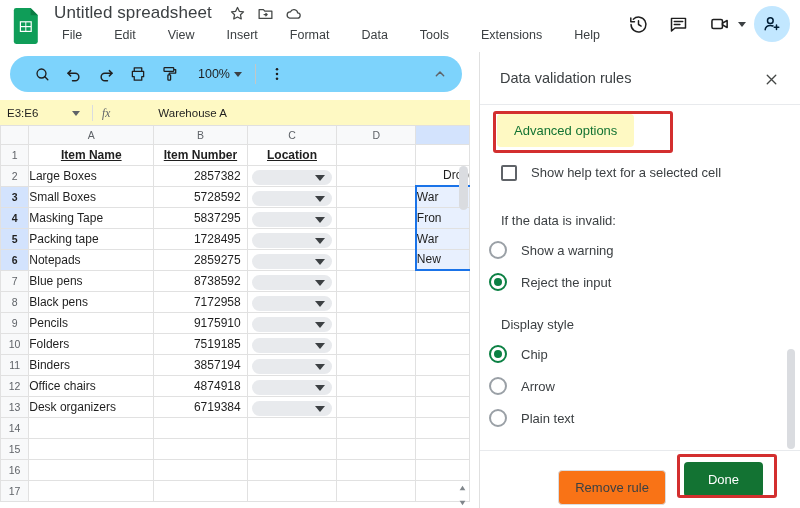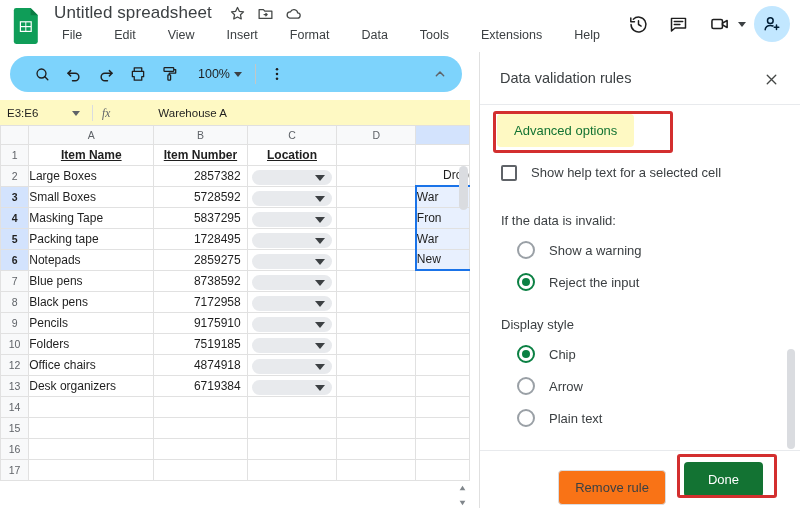--- a/index.html
+++ b/index.html
@@ -141,21 +141,21 @@
   .annot {
     position: absolute; border: 3px solid #d32f2f; border-radius: 3px; pointer-events: none;
   }
   .annot-adv { left: 13px; top: 6px; width: 180px; height: 42px; }
 
   .checkrow { position: absolute; left: 21px; top: 60px; display: flex; align-items: flex-start; gap: 14px; cursor: pointer; }
   .cbox { width: 16px; height: 16px; border: 2px solid #5f6368; border-radius: 2px; background: #fff; }
   .checkrow span { font-size: 13px; color: #3c4043; }
 
   .sec-label { position: absolute; left: 21px; font-size: 13px; color: #3c4043; }
-  .radio-row { position: absolute; left: 37px; display: flex; align-items: center; gap: 14px; cursor: pointer; }
+  .radio-row { position: absolute; left: 9px; display: flex; align-items: center; gap: 14px; cursor: pointer; }
   .radio { width: 18px; height: 18px; border-radius: 50%; border: 2px solid #9aa0a6; background: #fff; position: relative; flex: none; }
   .radio.on { border-color: #0b8043; }
   .radio.on::after { content: ""; position: absolute; left: 3px; top: 3px; width: 8px; height: 8px; border-radius: 50%; background: #0b8043; }
   .radio-row span { font-size: 13px; color: #3c4043; }
 
   .panel-scroll { position: absolute; right: 6px; top: 4px; width: 8px; height: 340px; }
   .panel-thumb { position: absolute; top: 240px; left: 0; width: 8px; height: 100px; background: #dadce0; border-radius: 4px; cursor: pointer; }
 
   .panel-footer {
     position: absolute; left: 0; bottom: 0; width: 321px; height: 58px;
@@ -448,20 +448,32 @@
         <td class="cell num cw-b">7519185</td>
         <td class="cell cw-c">
               <span class="chip">
                 <span class="chip-caret"></span>
               </span>
             </td>
         <td class="cell cw-d"></td>
         <td class="ecell plain cw-e"></td>
       </tr>
 
+      <tr>
+        <td class="rowhdr">11</td>
+        <td class="cell cw-a">Binders</td>
+        <td class="cell num cw-b">3857194</td>
+        <td class="cell cw-c">
+              <span class="chip">
+                <span class="chip-caret"></span>
+              </span>
+            </td>
+        <td class="cell cw-d"></td>
+        <td class="ecell plain cw-e"></td>
+      </tr>
 
       <tr>
         <td class="rowhdr">12</td>
         <td class="cell cw-a">Office chairs</td>
         <td class="cell num cw-b">4874918</td>
         <td class="cell cw-c">
               <span class="chip">
                 <span class="chip-caret"></span>
               </span>
             </td>

